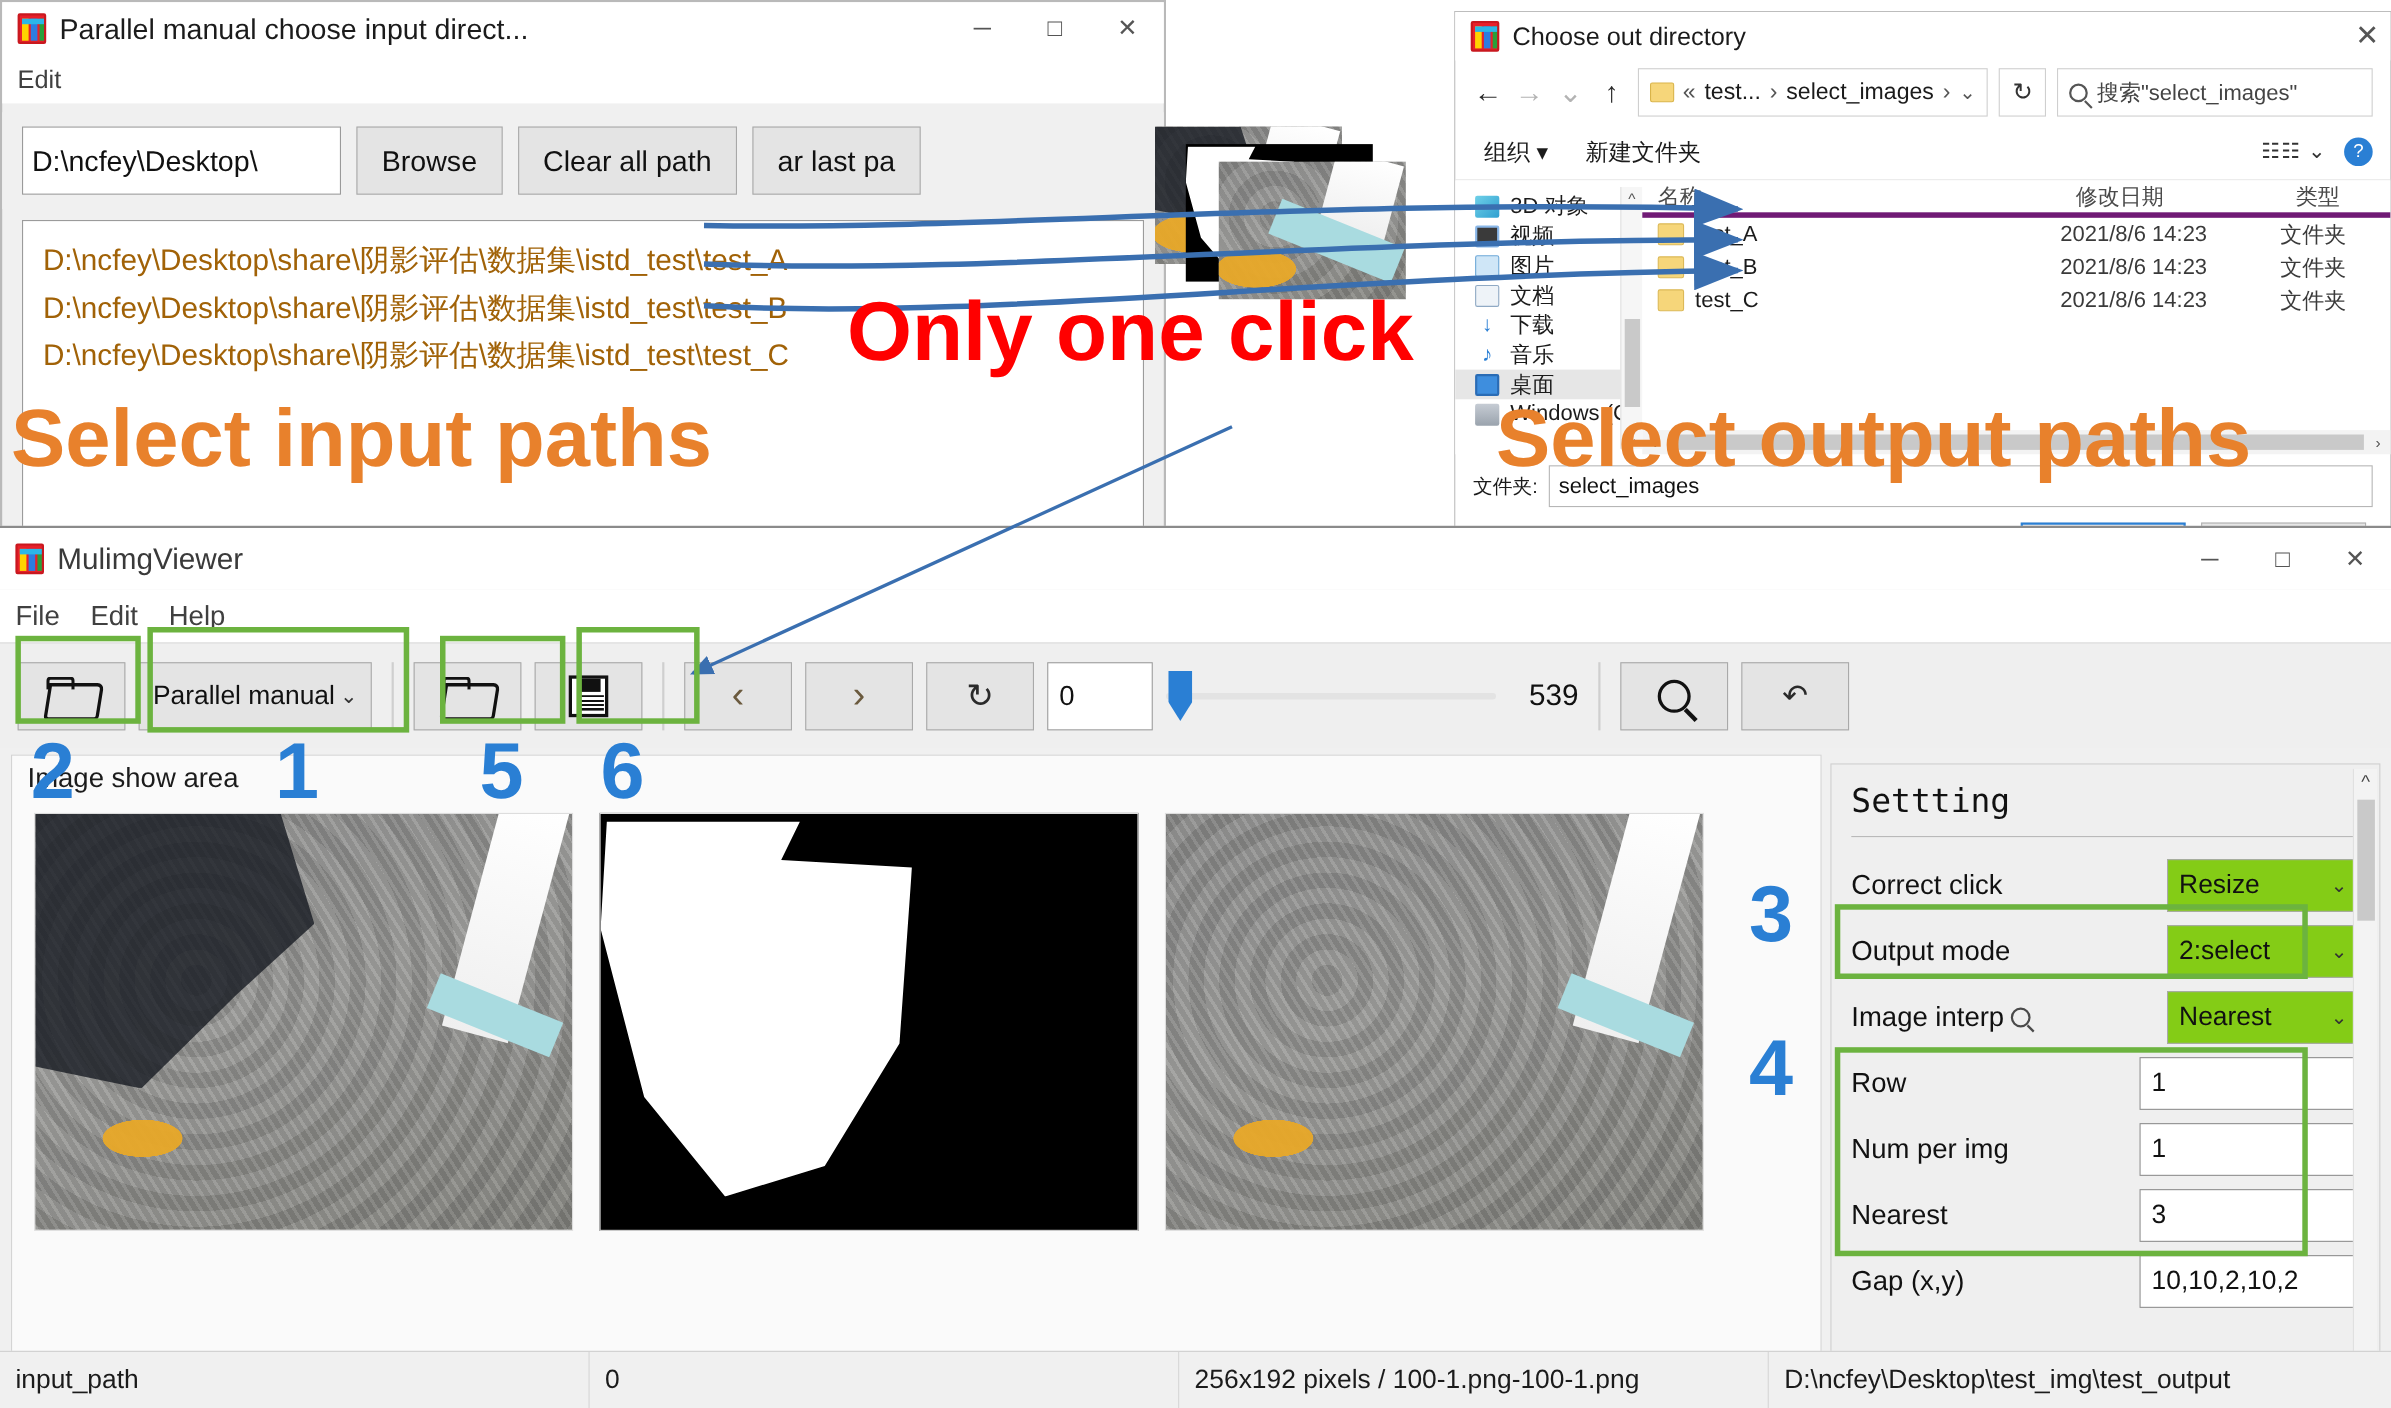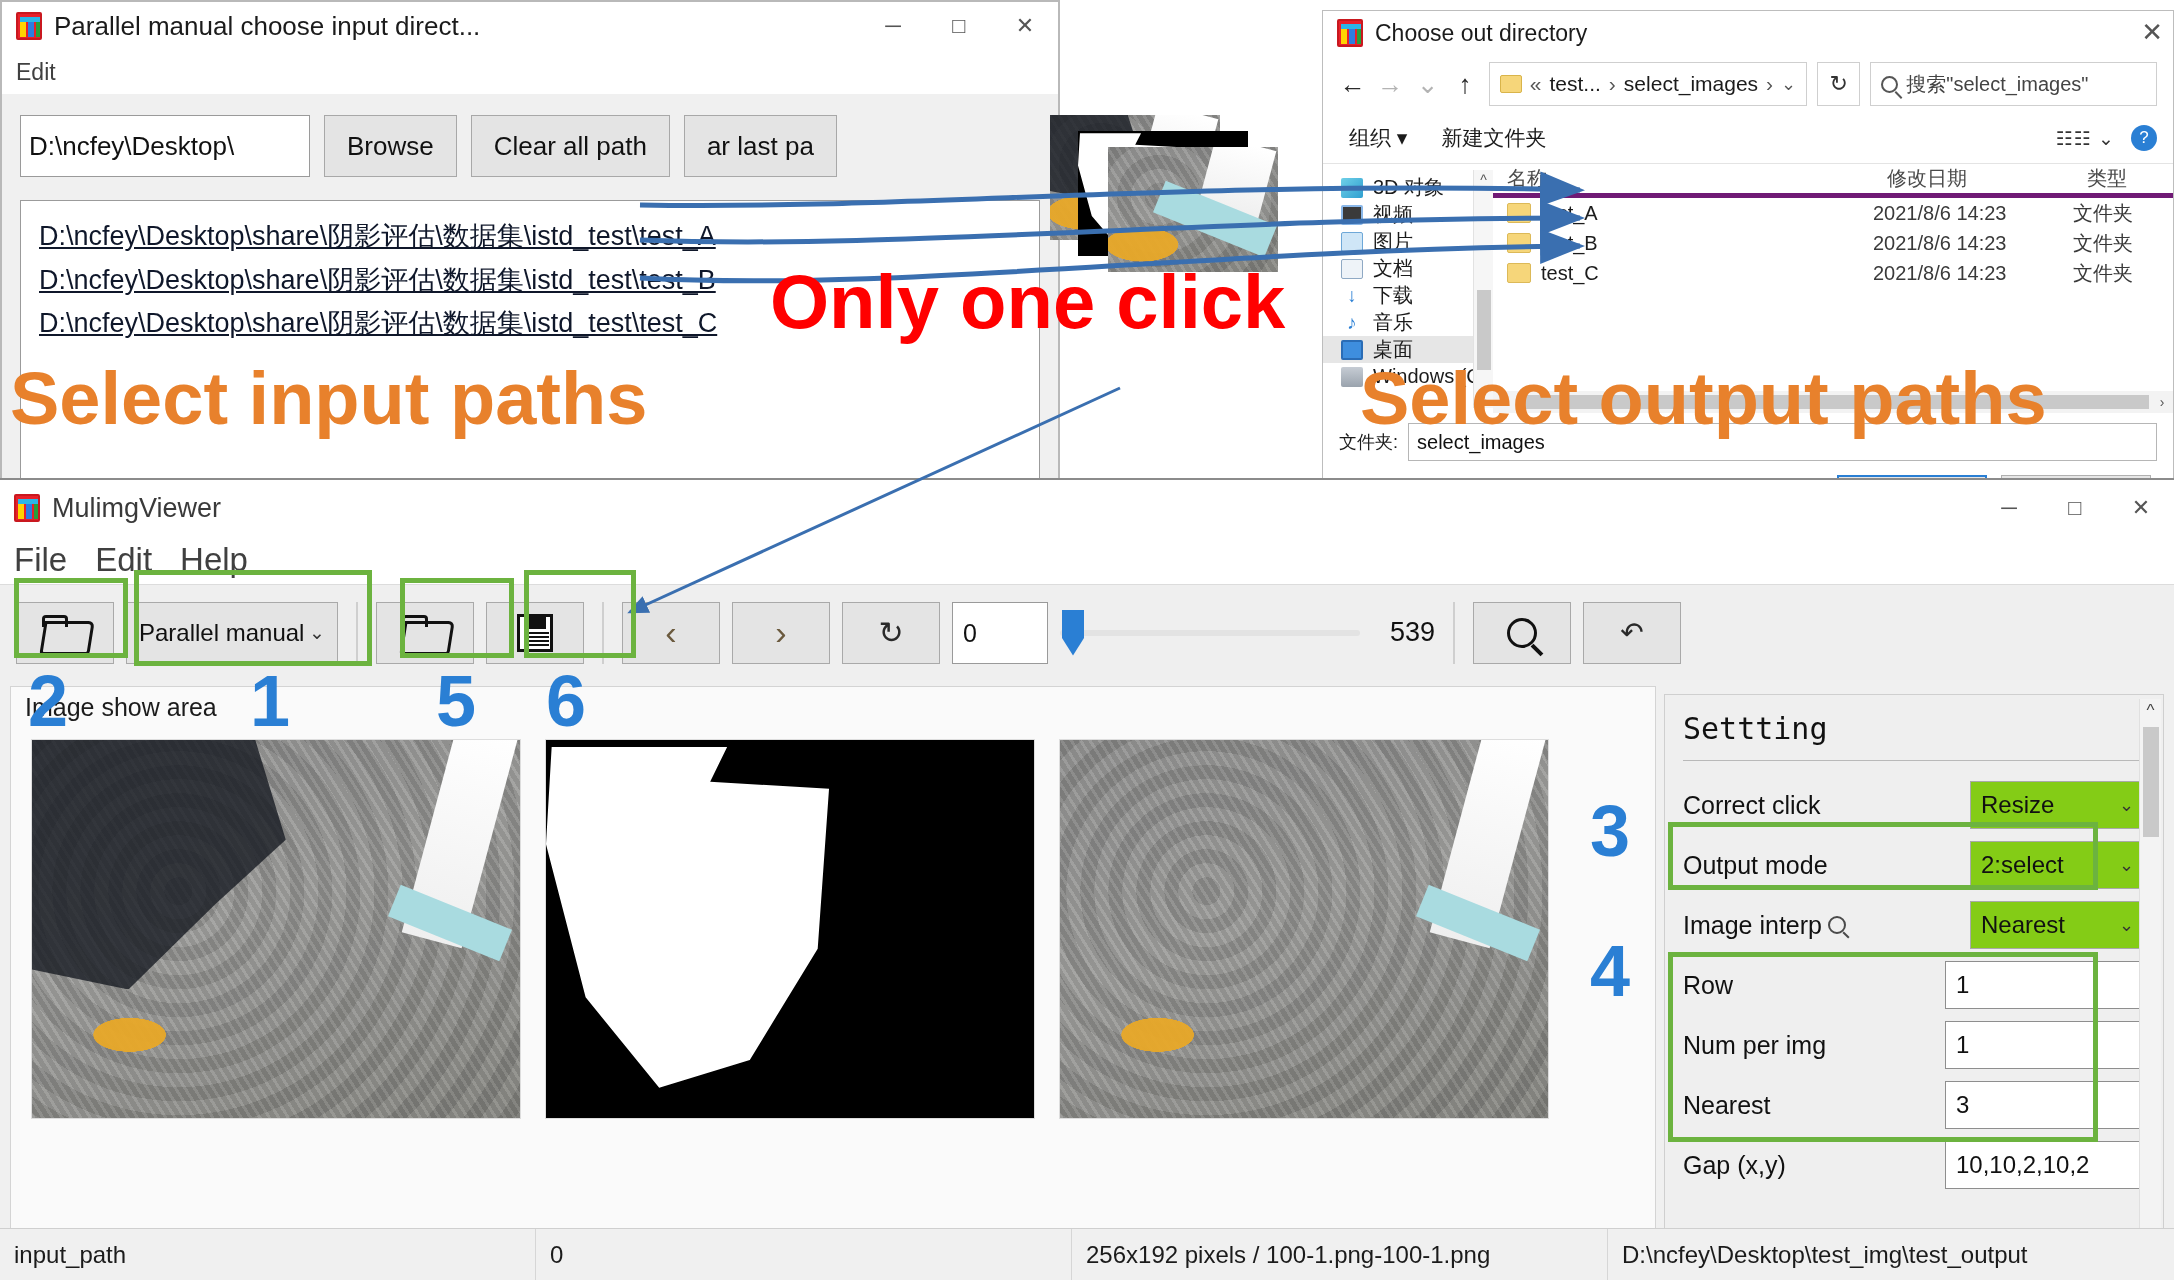--- a/index.html
+++ b/index.html
@@ -57,21 +57,21 @@
   }
   .pm-btn {
     height: 62px; background:#e4e4e4; border:1px solid #a8a8a8;
     font-size: 26px; color:#111; display:flex; align-items:center; justify-content:center;
     padding: 0 22px; white-space:nowrap;
   }
   .pm-list {
     position:absolute; left: 18px; top: 198px; width: 1020px; height: 460px;
     background:#ffffff; border:1px solid #9b9b9b; padding: 14px 18px;
   }
-  .pm-list-row { font-size: 27px; color:#0f172a; line-height: 1.62; white-space: nowrap; text-decoration: underline; }
+  .pm-list-row { font-size: 27px; color:#a16207; line-height: 1.62; white-space: nowrap; }
 
   
   #win-dialog {
     left: 1322px; top: 10px; width: 852px; height: 572px;
     background:#ffffff; border:1px solid #bdbdbd;
   }
   #win-dialog .titlebar { height: 44px; }
   #win-dialog .title-text { font-size: 23px; }
   .dlg-close { position:absolute; right: 10px; top: 6px; font-size: 26px; color:#555; }
   .dlg-nav {
@@ -146,21 +146,21 @@
              font-size: 20px; display:flex; align-items:center; justify-content:center; color:#111; }
   .dlg-btn.primary { border: 2px solid #2a7fd4; }
 
   
   #win-main {
     left: 0; top: 478px; width: 2174px; height: 802px;
     background:#f0f0f0; border-top: 2px solid #8b8b8b;
   }
   #win-main .titlebar { height: 56px; }
   #win-main .title-text { font-size: 27px; color:#3a3a3a; }
-  #win-main .menubar { font-size: 33px; height: 48px; }
+  #win-main .menubar { font-size: 25px; height: 48px; }
   .main-toolbar {
     height: 96px; background:#efefef; display:flex; align-items:center;
     padding: 0 16px; gap: 12px; border-top:1px solid #dcdcdc;
   }
   .tb-btn {
     width: 98px; height: 62px; background:#e4e4e4; border:1px solid #a9a9a9;
     display:flex; align-items:center; justify-content:center;
   }
   .tb-combo {
     width: 212px; height: 62px; background:#e4e4e4; border:1px solid #a9a9a9;

